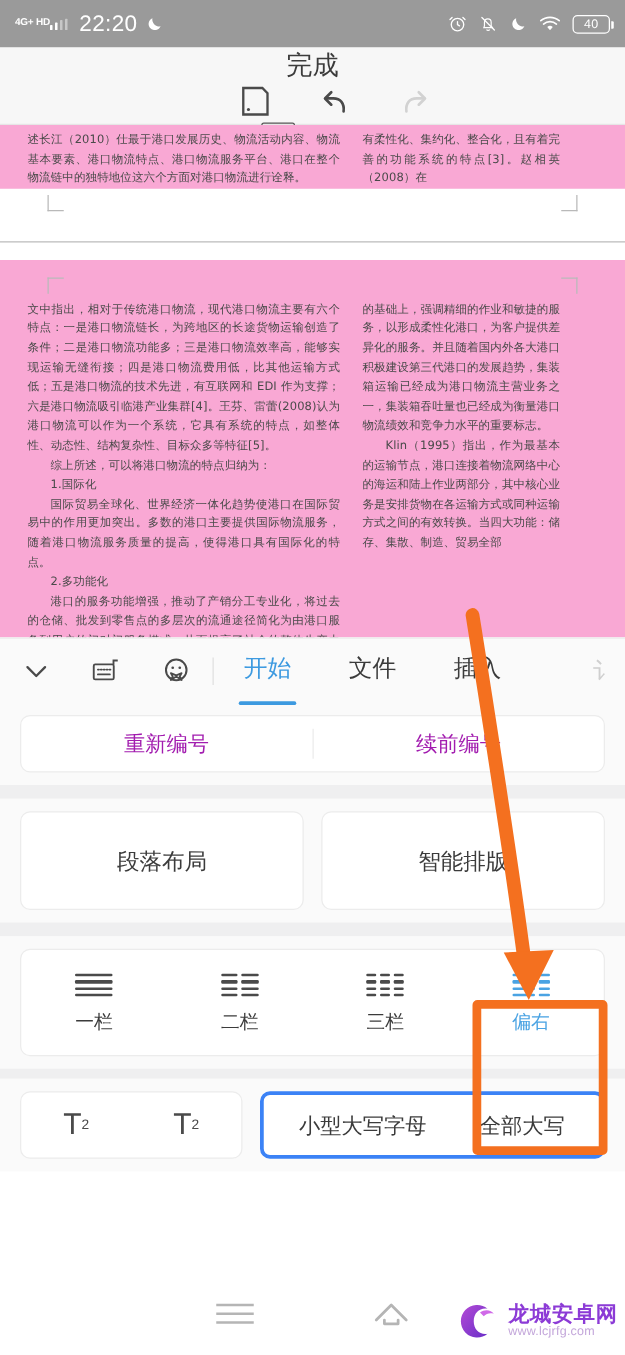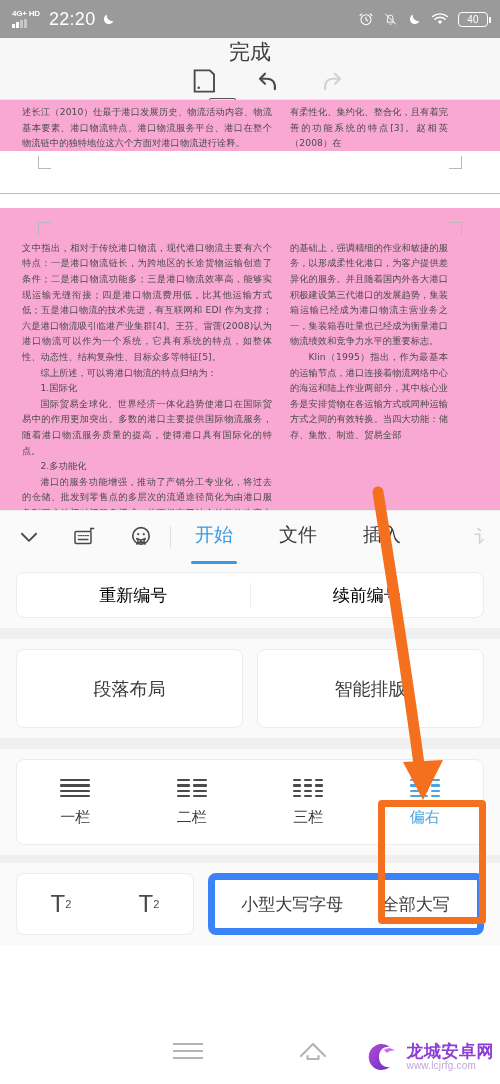--- a/index.html
+++ b/index.html
@@ -11,21 +11,21 @@
   }
   #app { position: relative; width: 500px; height: 1084px; overflow: hidden; }
 
   
   .statusbar {
     height: 38px; background: #9a9a9a; color: #ffffff;
     display: flex; align-items: center; padding: 0 12px;
     font-size: 17px; letter-spacing: .3px;
   }
   .sb-left { display: flex; align-items: center; gap: 6px; }
-  .net-wrap { display: flex; flex-direction: column; align-items: flex-start; line-height: 1; }
+  .net-wrap { display: flex; flex-direction: row; align-items: flex-start; line-height: 1; }
   .net-label { font-size: 8px; font-weight: bold; letter-spacing: -.2px; }
   .bars { display: flex; align-items: flex-end; gap: 1.5px; height: 9px; margin-top: 1px; }
   .bars i { display: block; width: 2.5px; background: #fff; border-radius: .5px; }
   .bars i:nth-child(1) { height: 4px; }
   .bars i:nth-child(2) { height: 6px; }
   .bars i:nth-child(3) { height: 8px; opacity: .45; }
   .bars i:nth-child(4) { height: 9px; opacity: .45; }
   .sb-time { font-size: 18px; font-weight: 500; margin-left: 3px; }
   .sb-spacer { flex: 1; }
   .sb-right { display: flex; align-items: center; gap: 9px; }
@@ -100,21 +100,21 @@
   .rowsec { background: #fafafa; padding: 10px 16px; }
 
   .card {
     background: #fff; border: 1px solid #ececec; border-radius: 8px;
     display: flex; align-items: stretch; overflow: hidden;
   }
   .card-cell {
     flex: 1; display: flex; align-items: center; justify-content: center;
     height: 44px; font-size: 17px; color: #3b3b3b;
   }
-  .card-cell.disabled { color: #000000; }
+  .card-cell.disabled { color: #a21caf; }
   .cell-div { width: 1px; background: #ececec; margin: 10px 0; }
 
   .twobtn { display: flex; gap: 14px; }
   .btn {
     flex: 1; background: #fff; border: 1px solid #ececec; border-radius: 8px;
     height: 79px; display: flex; align-items: center; justify-content: center;
     font-size: 18px; color: #3b3b3b;
   }
 
   .sec-label { font-size: 14px; color: #a9a9a9; padding: 2px 0 8px 4px; }
@@ -139,21 +139,21 @@
     width: 178px; background: #fff; border: 1px solid #ececec; border-radius: 8px;
     display: flex; align-items: center;
   }
   .tcell {
     flex: 1; display: flex; align-items: center; justify-content: center;
     height: 48px; font-size: 24px; color: #4a4a4a;
   }
   .tcell sup { font-size: 11px; vertical-align: super; }
   .tcell sub { font-size: 11px; vertical-align: sub; }
   .capcard {
-    flex: 1; background: #fff; border: 7px solid #3b82f6; border-radius: 8px;
+    flex: 1; background: #fff; border: 3px solid #3b82f6; border-radius: 8px;
     display: flex; align-items: flex-start; padding-left: 16px;
   }
   .capcell {
     flex: 1; display: flex; align-items: center; justify-content: center;
     height: 48px; font-size: 17px; color: #3b3b3b;
   }
 
   
   .annot { position: absolute; left: 0; top: 0; width: 500px; height: 1084px; pointer-events: none; }
   .hlbox {

